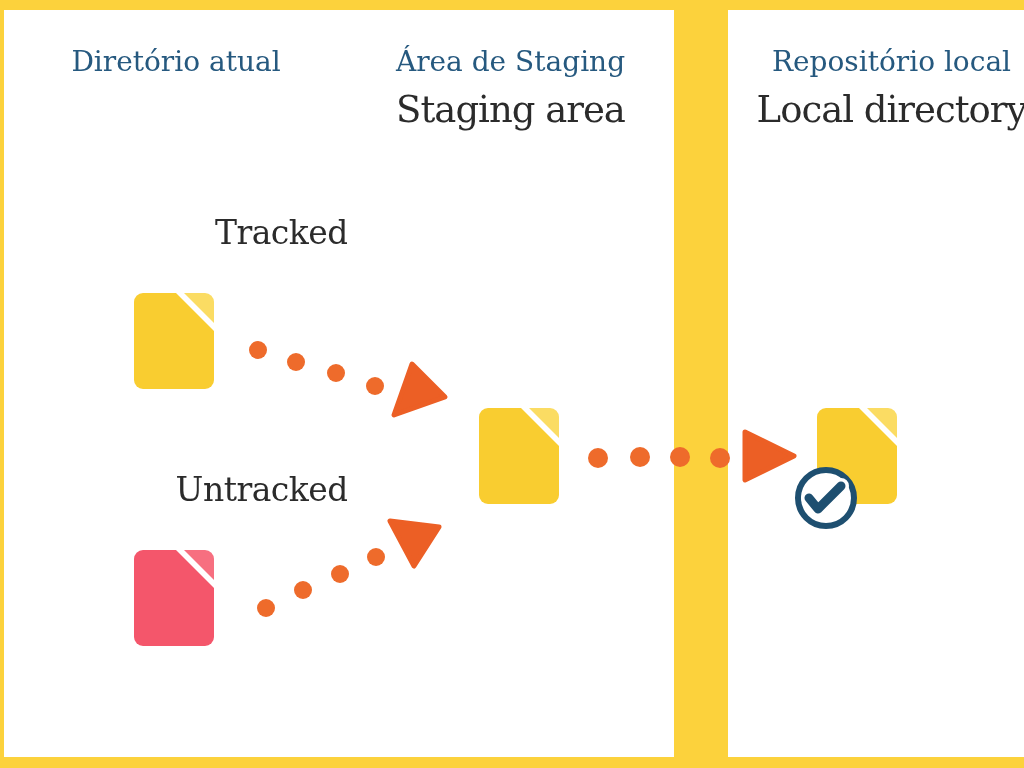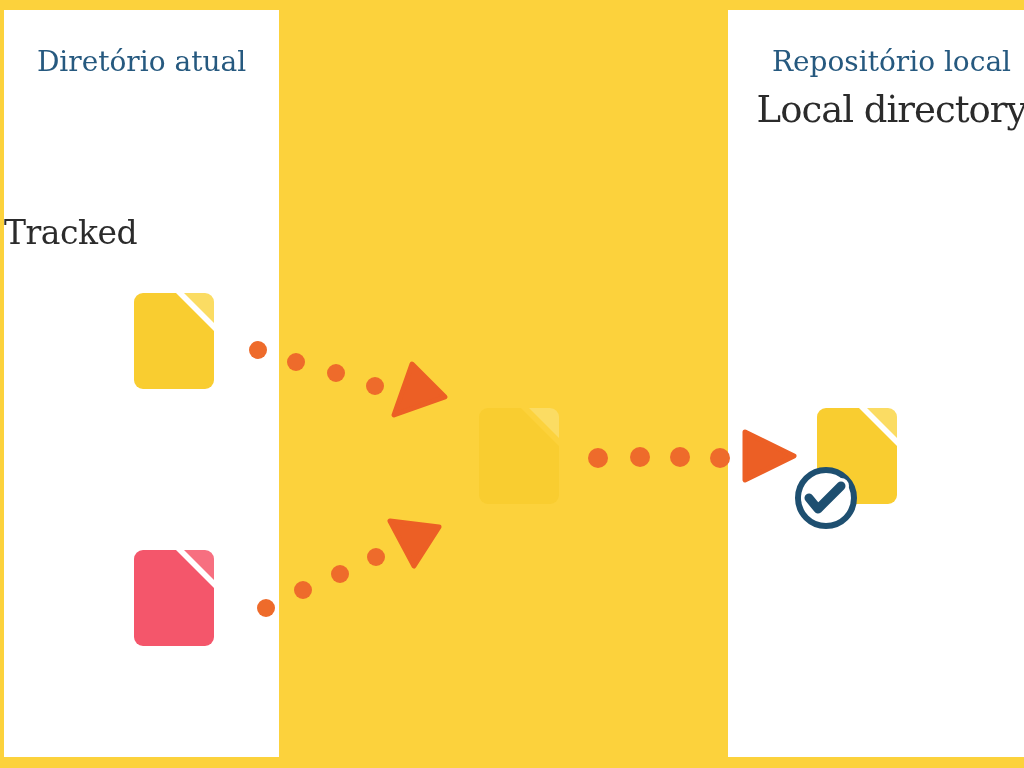--- a/index.html
+++ b/index.html
@@ -8,21 +8,21 @@
     width:1024px;height:768px;
     background:var(--background-yellow,#FCD23C);
     overflow:hidden;
     font-family:"DejaVu Serif", serif;
   }
   .panel{
     position:absolute;
     top:10px;height:747px;
     background:var(--panel-white,#FFFFFF);
   }
-  .panel-1{left:4px;width:275px;}
+  .panel-1{left:4px;width:344px;}
   .panel-2{left:347px;width:327px;}
   .panel-3{left:685px;width:327px;margin-left:43px;}
   .panel-titles{
     padding-top:36px;
     text-align:center;
   }
   .title-pt{
     color:var(--title-blue,#26597F);
     font-size:28px;
     line-height:1.15;
@@ -32,21 +32,21 @@
     color:var(--text-dark,#2B2B2B);
     font-size:37px;
     letter-spacing:-1px;
     line-height:1.2;
     margin-top:10px;
     white-space:nowrap;
   }
   .file-label{
     position:absolute;
     left:0;width:100%;
-    text-align:left;
+    text-align:right;
     color:var(--text-dark,#2B2B2B);
     font-size:33px;
     letter-spacing:-0.5px;
   }
   .label-tracked{top:203px;}
   .label-untracked{top:460px;}
   .overlay{
     position:absolute;
     left:0;top:0;
     pointer-events:none;
@@ -85,22 +85,29 @@
 </head>
 <body>
 
 <div class="screen">
 
   <div class="panel panel-1">
     <div class="panel-titles">
       <div class="title-pt">Diretório atual</div>
     </div>
     <div class="file-label label-tracked">Tracked</div>
+    <div class="file-label label-untracked">Untracked</div>
   </div>
 
+  <div class="panel panel-2">
+    <div class="panel-titles">
+      <div class="title-pt">Área de Staging</div>
+      <div class="title-en">Staging area</div>
+    </div>
+  </div>
 
   <div class="panel panel-3">
     <div class="panel-titles">
       <div class="title-pt">Repositório local</div>
       <div class="title-en">Local directory</div>
     </div>
   </div>
 
   <svg class="overlay" width="1024" height="768" viewBox="0 0 1024 768">
 

